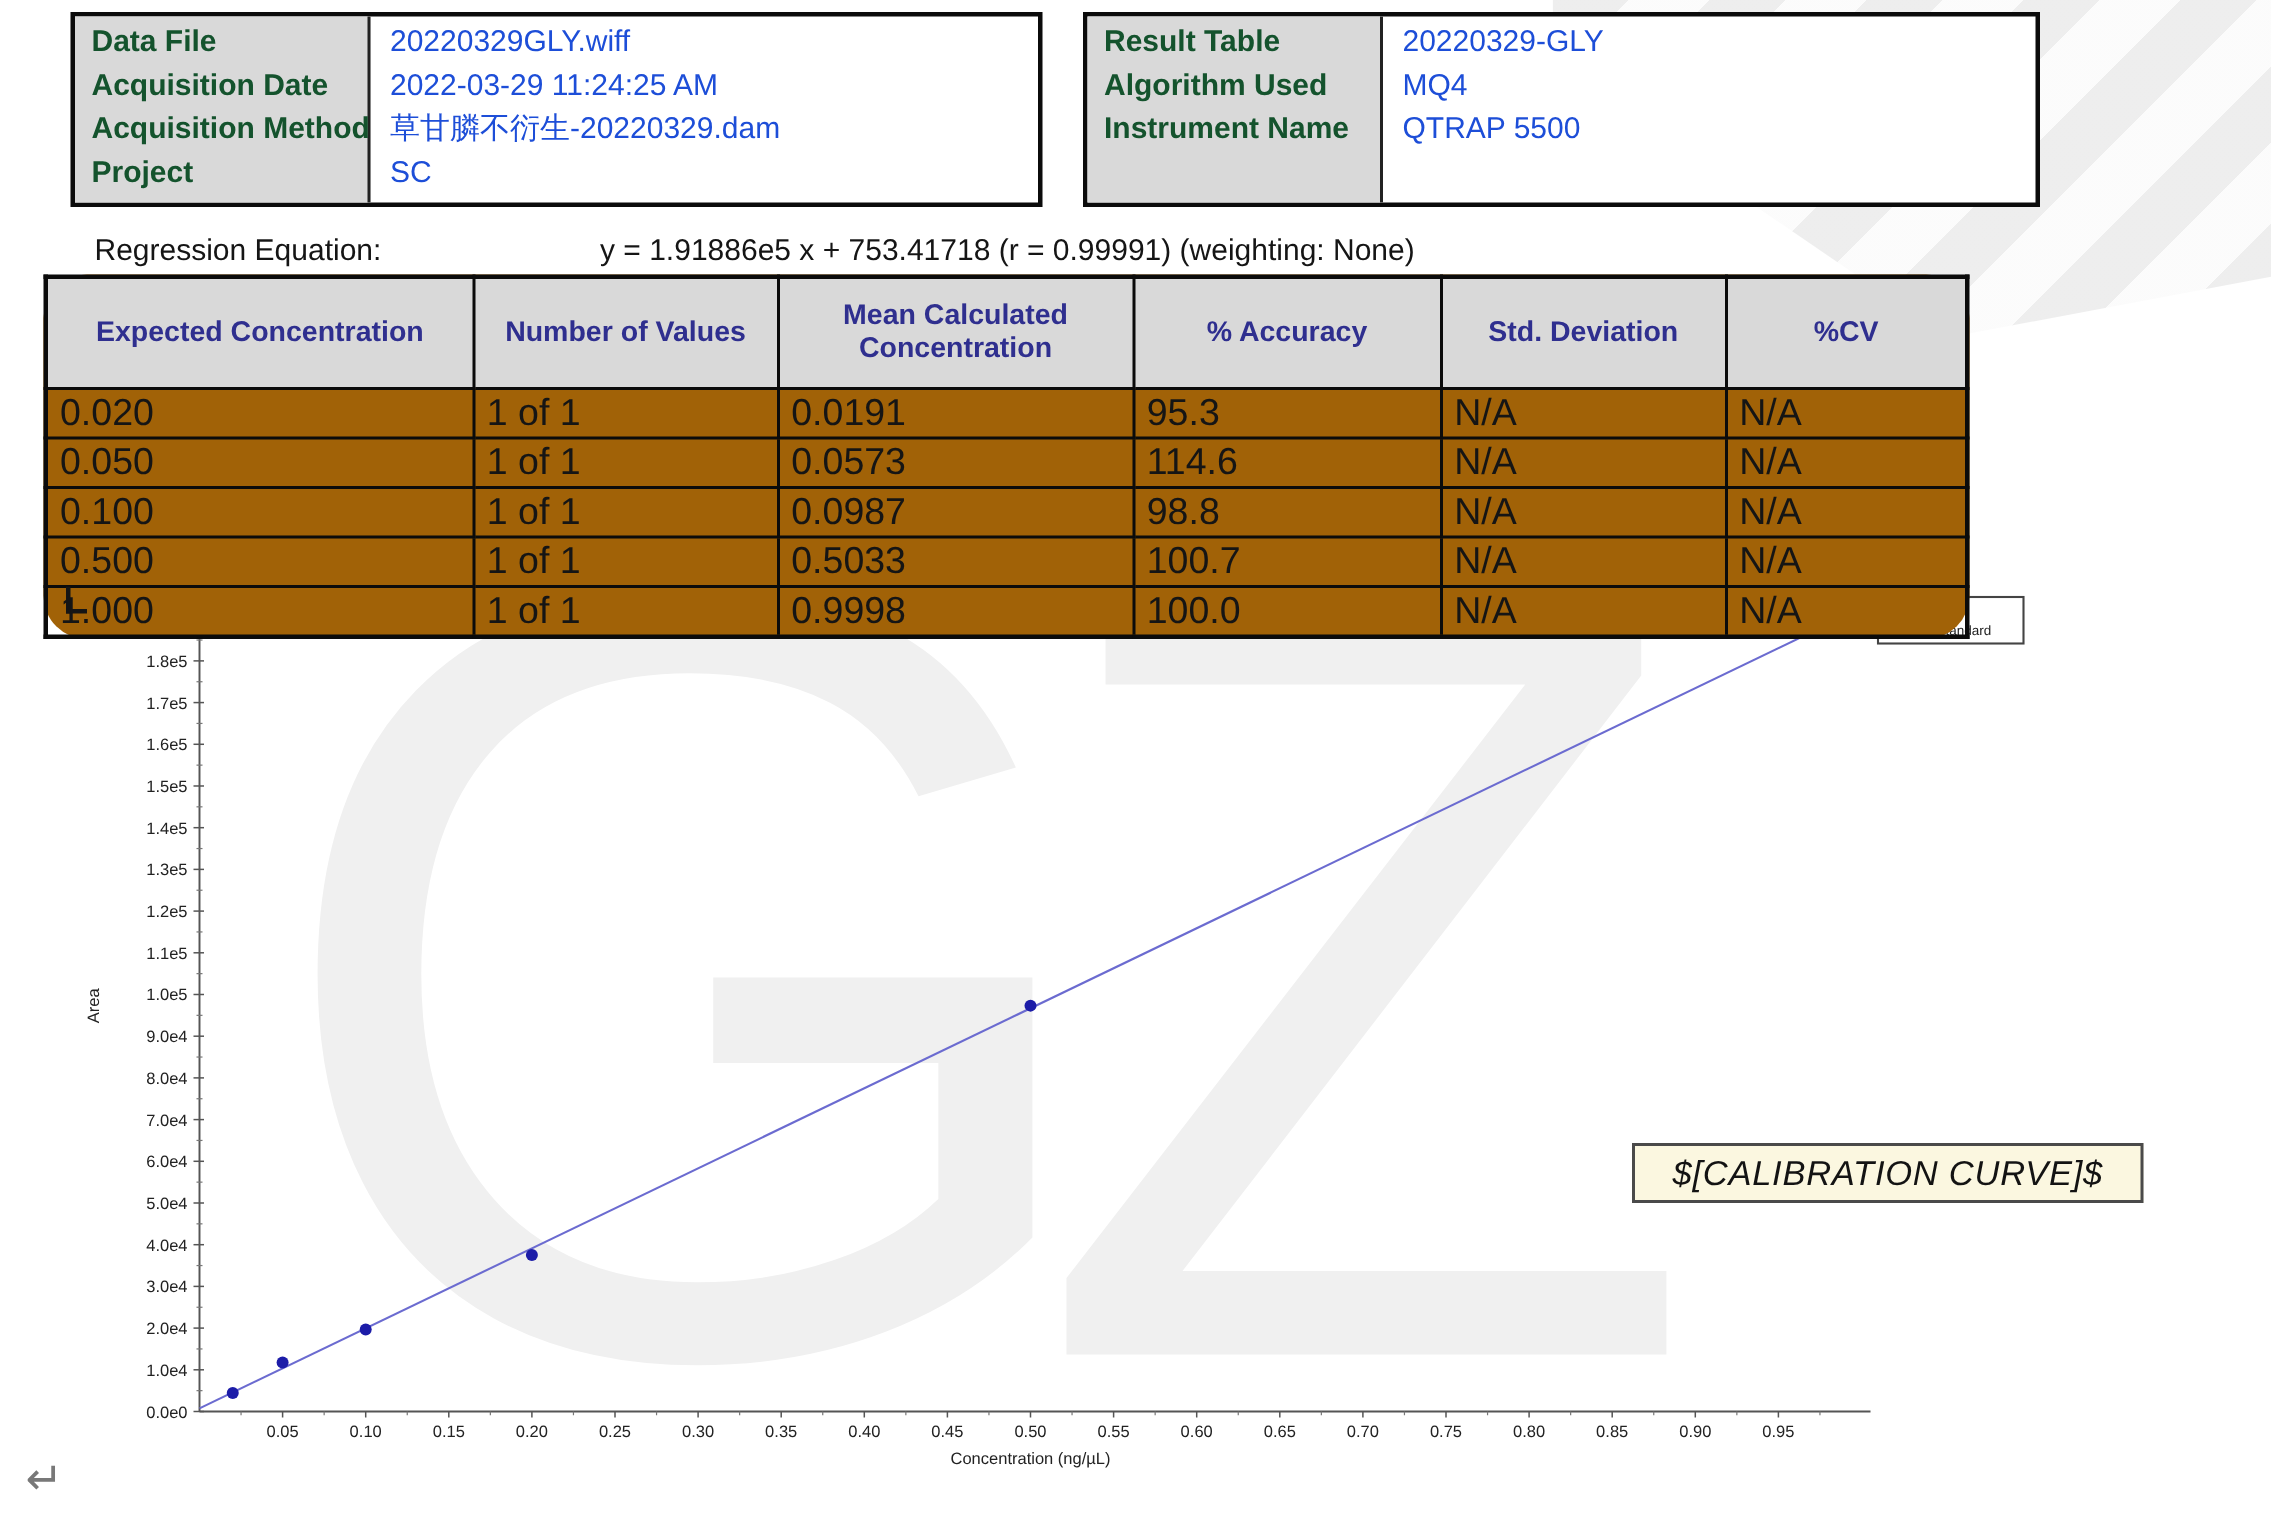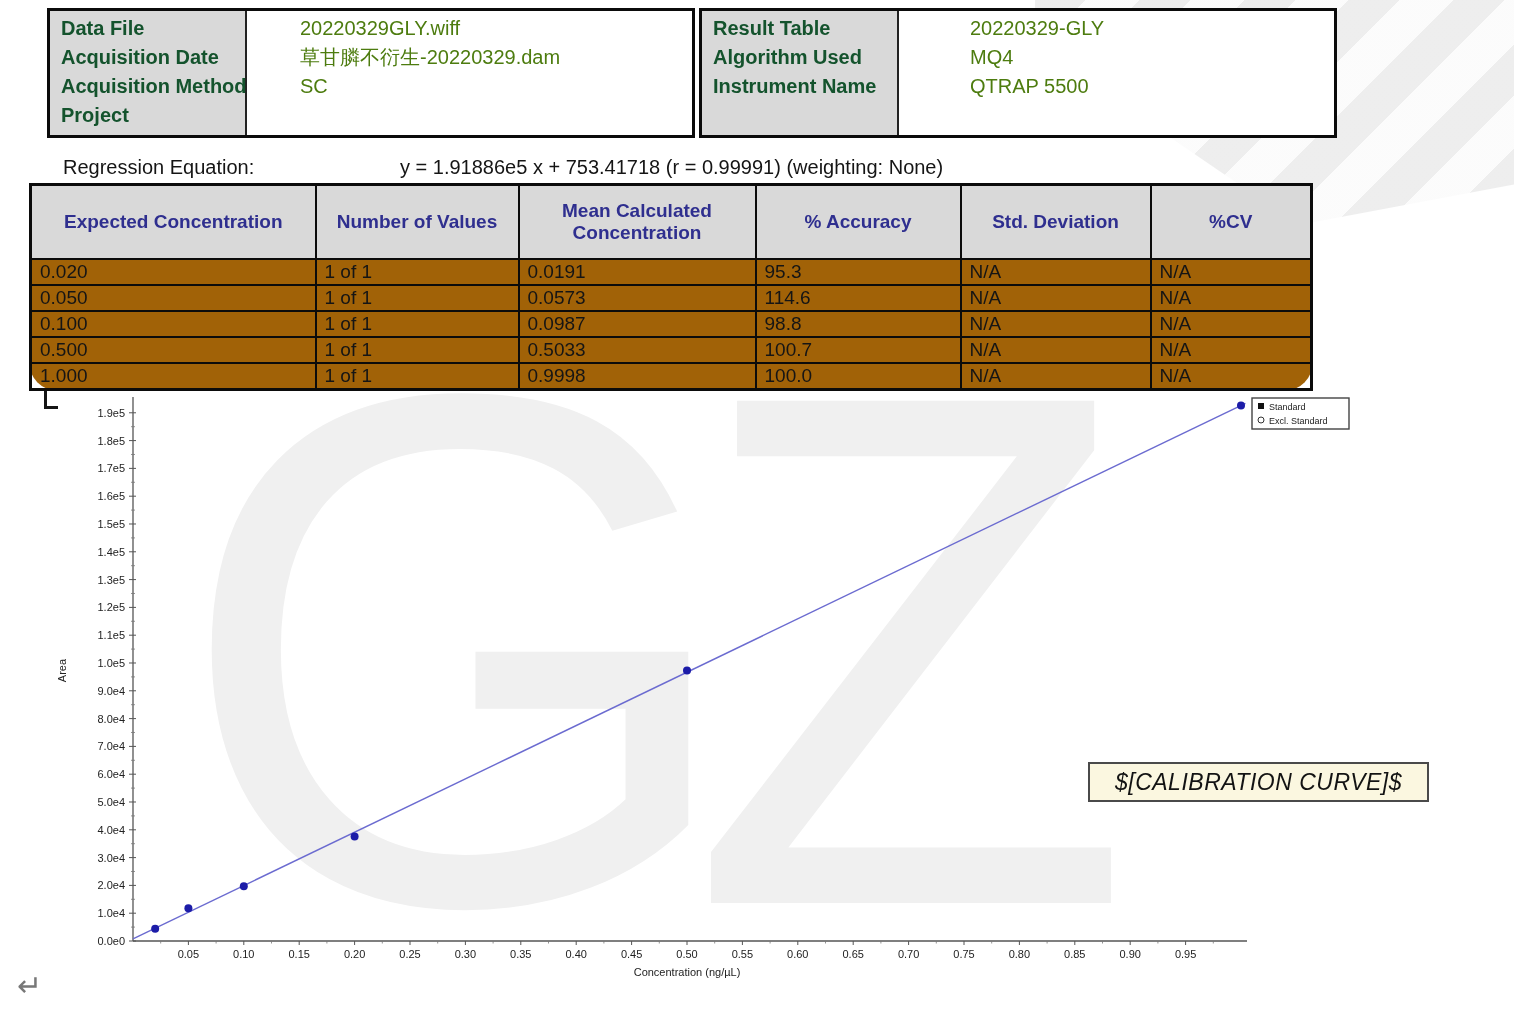--- a/index.html
+++ b/index.html
@@ -11,37 +11,37 @@
     font-size:730px;font-weight:normal;line-height:1;letter-spacing:-55px;
     color:#f0f0f0;user-select:none;}
   .wm-corner{position:absolute;left:1035px;top:0;width:479px;height:225px;z-index:0;
     background:repeating-linear-gradient(135deg,#ececec 0 36px,#fbfbfb 36px 74px);
     clip-path:polygon(6% 0,100% 0,100% 82%,55% 100%,0 20%,0 0);opacity:.9;}
 
   
   .hdr-table{position:absolute;top:8px;height:130px;display:flex;z-index:2;
     border:3px solid #0b0b0b;background:#fff;box-sizing:border-box;}
   .hdr-left{left:47px;width:648px;}
-  .hdr-right{left:699px;width:638px;gap:18px;}
+  .hdr-right{left:722px;width:638px;}
   .hdr-labels{width:197px;flex:none;background:#d9d9d9;border-right:2px solid #222;
     box-sizing:border-box;padding:3px 0 0 11px;}
   .hdr-values{flex:1;padding:3px 0 0 13px;box-sizing:border-box;}
   .hdr-label{font-size:20px;font-weight:bold;color:#14532d;line-height:29px;white-space:nowrap;}
-  .hdr-value{font-size:20px;color:#4d7c0f;line-height:29px;white-space:nowrap;margin-left:40px;}
+  .hdr-value{font-size:20px;color:#1d4ed8;line-height:29px;white-space:nowrap;}
 
   
   .regression{position:absolute;left:63px;top:156px;z-index:2;font-size:20px;color:#151515;width:1200px;}
   .reg-eq{position:absolute;left:337px;top:0;white-space:nowrap;}
 
   
   .results{position:absolute;left:29px;top:183px;z-index:2;border-collapse:collapse;
     table-layout:fixed;width:1281px;background:#a16207;border-radius:29px;}
   .results th{background:#d9d9d9;color:#2f2f8f;font-weight:bold;font-size:19px;
     line-height:1.16;border:2px solid #0b0b0b;height:68px;padding:2px;text-align:center;}
-  .results td{font-size:19px;color:#151515;border:2px solid #0b0b0b;height:20px;
+  .results td{font-size:25px;color:#151515;border:2px solid #0b0b0b;height:20px;
     padding:1px 2px 1px 8px;white-space:nowrap;overflow:hidden;}
   .results{border:3px solid #0b0b0b;}
   .results tr:last-child td{border-bottom:none;}
   .tbl-corner{position:absolute;left:44px;top:391px;width:11px;height:15px;z-index:2;
     border-left:3px solid #151515;border-bottom:3px solid #151515;}
 
   
   #chart{position:absolute;left:0;top:0;z-index:1;}
   #chart text{font-family:"Liberation Sans",sans-serif;}
 
@@ -63,20 +63,21 @@
 
   <div class="hdr-table hdr-left">
     <div class="hdr-labels" id="hdr-left-labels">
         <div class="hdr-label">Data File</div>
         <div class="hdr-label">Acquisition Date</div>
         <div class="hdr-label">Acquisition Method</div>
         <div class="hdr-label">Project</div>
       </div>
     <div class="hdr-values" id="hdr-left-values">
         <div class="hdr-value">20220329GLY.wiff</div>
+        <div class="hdr-value">2022-03-29 11:24:25 AM</div>
         <div class="hdr-value">草甘膦不衍生-20220329.dam</div>
         <div class="hdr-value">SC</div>
       </div>
   </div>
 
   <div class="hdr-table hdr-right">
     <div class="hdr-labels" id="hdr-right-labels">
         <div class="hdr-label">Result Table</div>
         <div class="hdr-label">Algorithm Used</div>
         <div class="hdr-label">Instrument Name</div>

